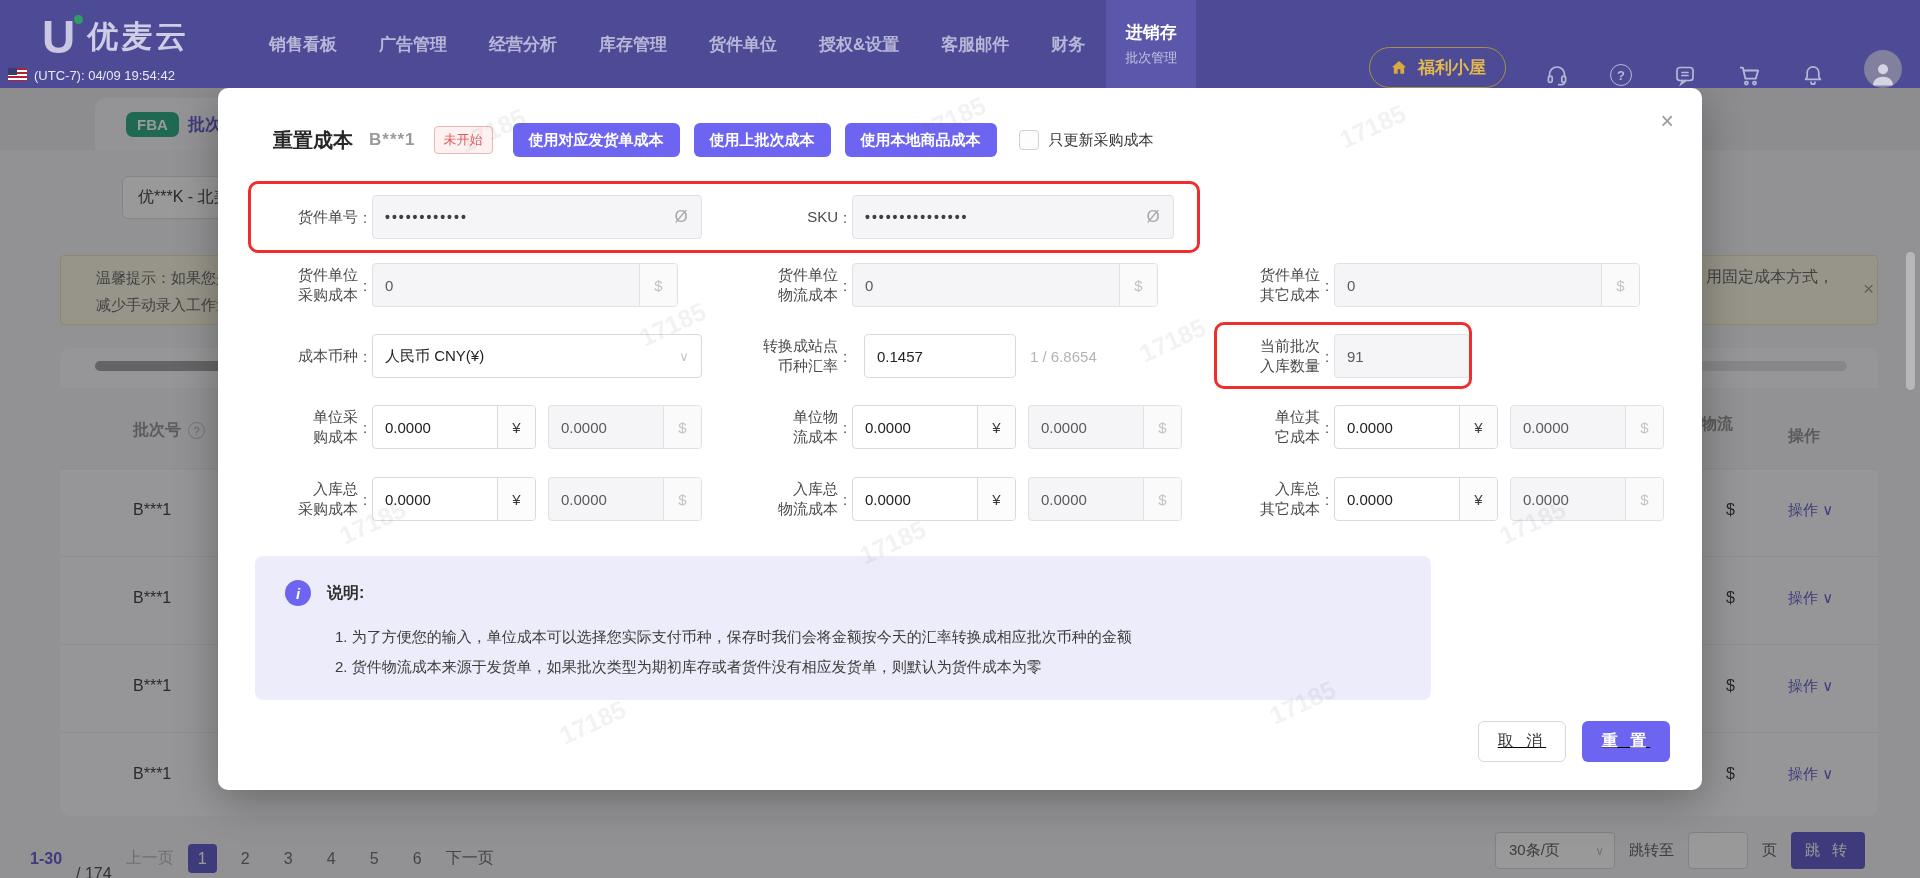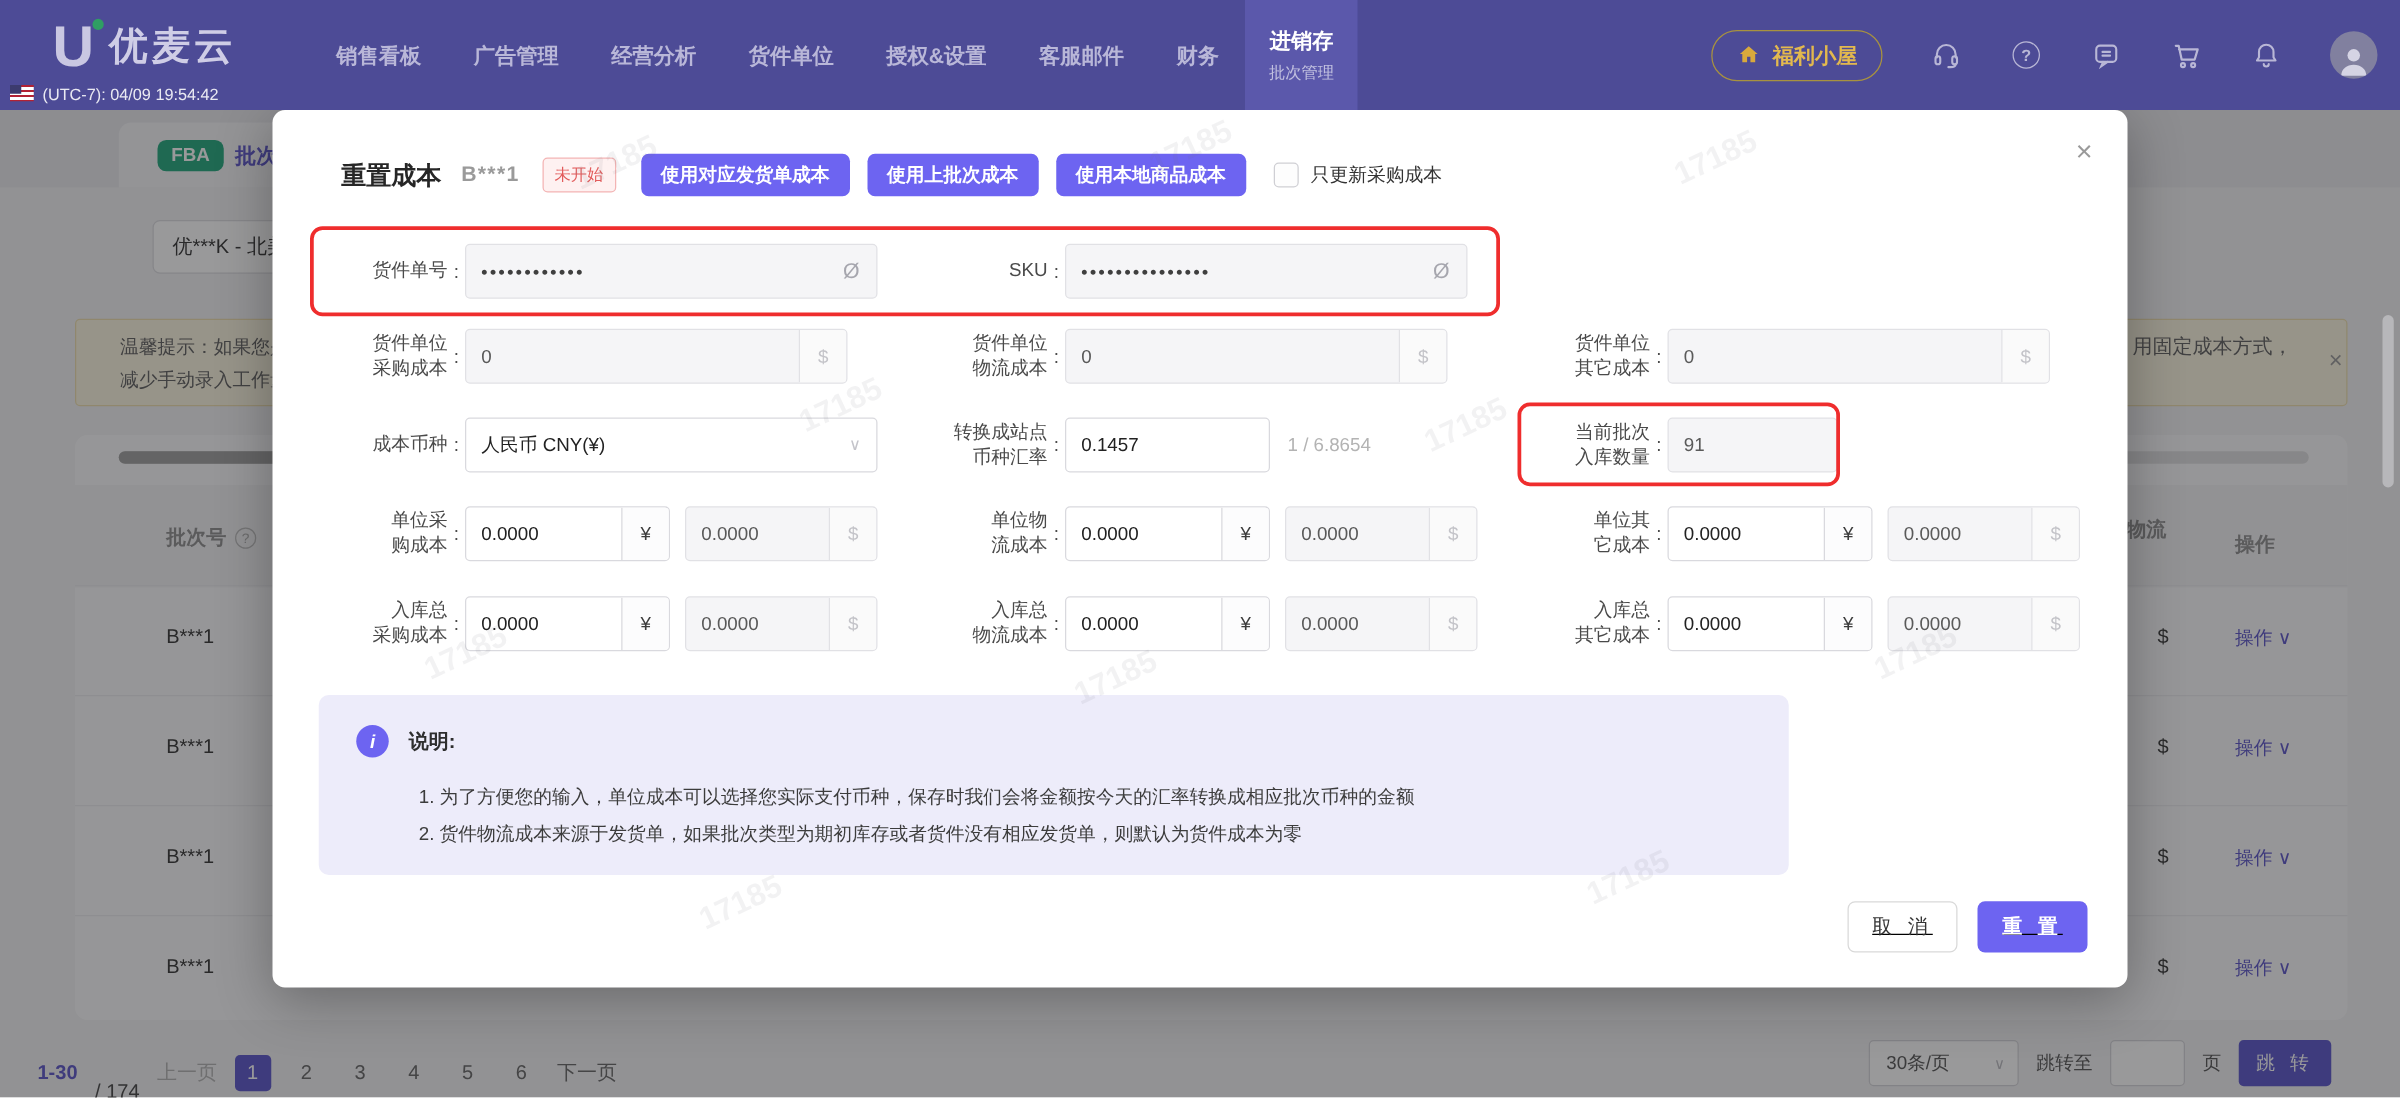--- a/index.html
+++ b/index.html
@@ -15,21 +15,21 @@
   .logo-u { font-size:46px; font-weight:bold; color:#c9c7e2; position:relative; line-height:1; }
   .logo-dot { position:absolute; top:1px; right:-8px; width:9px; height:9px; border-radius:50%; background:#2f9e63; }
   .brand-name { font-size:31px; font-weight:bold; color:#cfcde6; letter-spacing:3px; }
   .clock-row { position:absolute; left:8px; bottom:5px; display:flex; align-items:flex-start; gap:7px; color:rgba(255,255,255,.88); font-size:13px; }
   .flag { width:19px; height:13px; background:repeating-linear-gradient(180deg,#b22234 0 2px,#fff 2px 4px); position:relative; flex:0 0 auto; }
   .flag::before { content:""; position:absolute; left:0; top:0; width:9px; height:7px; background:#3c3b6e; }
   .nav-menu { position:absolute; left:248px; top:0; height:88px; display:flex; align-items:stretch; }
   .nav-item { color:#b9b7d8; font-size:17px; font-weight:bold; padding:0 21px; display:flex; align-items:center; cursor:pointer; }
   .nav-item.active { background:#5b58ab; flex-direction:column; justify-content:center; color:#fff; gap:5px; padding:0 19px; }
   .nav-sub { font-size:13px; color:rgba(255,255,255,.62); font-weight:normal; }
-  .nav-right { position:absolute; right:18px; top:0; height:88px; display:flex; align-items:center; gap:38px; }
+  .nav-right { position:absolute; right:18px; top:0; height:88px; display:flex; align-items:flex-end; gap:38px; }
   .welfare-pill { display:flex; align-items:center; gap:9px; border:1px solid #a8923f; border-radius:22px; padding:8px 19px; color:#e3b94e; font-size:17px; font-weight:bold; cursor:pointer; }
   .nav-icon { color:#b9b7d6; width:26px; height:26px; display:flex; align-items:center; justify-content:center; cursor:pointer; }
   .q-badge { width:22px; height:22px; border:1.8px solid #b9b7d6; border-radius:50%; display:flex; align-items:center; justify-content:center; font-size:13px; font-weight:bold; color:#b9b7d6; }
   .avatar { width:38px; height:38px; border-radius:50%; background:#81809f; display:flex; align-items:flex-end; justify-content:center; overflow:hidden; cursor:pointer; }
 
   
   .tabstrip { position:absolute; top:88px; left:0; width:1920px; height:62px; background:#e9e9ed; z-index:1; }
   .tab-active { position:absolute; left:95px; top:10px; width:192px; height:52px; background:#f6f6f8; border-radius:10px 10px 0 0; display:flex; align-items:center; justify-content:center; gap:9px; cursor:pointer; }
   .fba-badge { background:#21a87d; color:#fff; font-weight:bold; font-size:15px; padding:4px 11px; border-radius:7px; }
   .tab-label { color:#5b55c9; font-weight:bold; font-size:17px; }
@@ -120,20 +120,21 @@
     <span class="brand-name">优麦云</span>
   </div>
   <div class="clock-row">
     <span class="flag"></span>
     <span>(UTC-7): 04/09 19:54:42</span>
   </div>
   <div class="nav-menu">
     <div class="nav-item">销售看板</div>
     <div class="nav-item">广告管理</div>
     <div class="nav-item">经营分析</div>
+    <div class="nav-item">库存管理</div>
     <div class="nav-item">货件单位</div>
     <div class="nav-item">授权&amp;设置</div>
     <div class="nav-item">客服邮件</div>
     <div class="nav-item">财务</div>
     <div class="nav-item active">
       <span>进销存</span>
       <span class="nav-sub">批次管理</span>
     </div>
   </div>
   <div class="nav-right">
@@ -357,21 +358,21 @@
       <span class="sel-val">人民币 CNY(¥)</span>
       <span class="sel-chev">∨</span>
     </div>
   </div>
   <div class="fg" style="left:508px; top:246px;">
     <div class="flabel">
         <span>转换成站点</span>
         <span>币种汇率</span>
       </div>
     <span class="colon">:</span>
-    <div class="box wt" style="width:164px;">
+    <div class="box wt" style="width:152px;margin-left:12px;">
       <input value="0.1457" style="">
     </div>
     <span class="hint">1 / 6.8654</span>
   </div>
   <div class="fg" style="left:990px; top:246px;">
     <div class="flabel">
         <span>当前批次</span>
         <span>入库数量</span>
       </div>
     <span class="colon">:</span>

